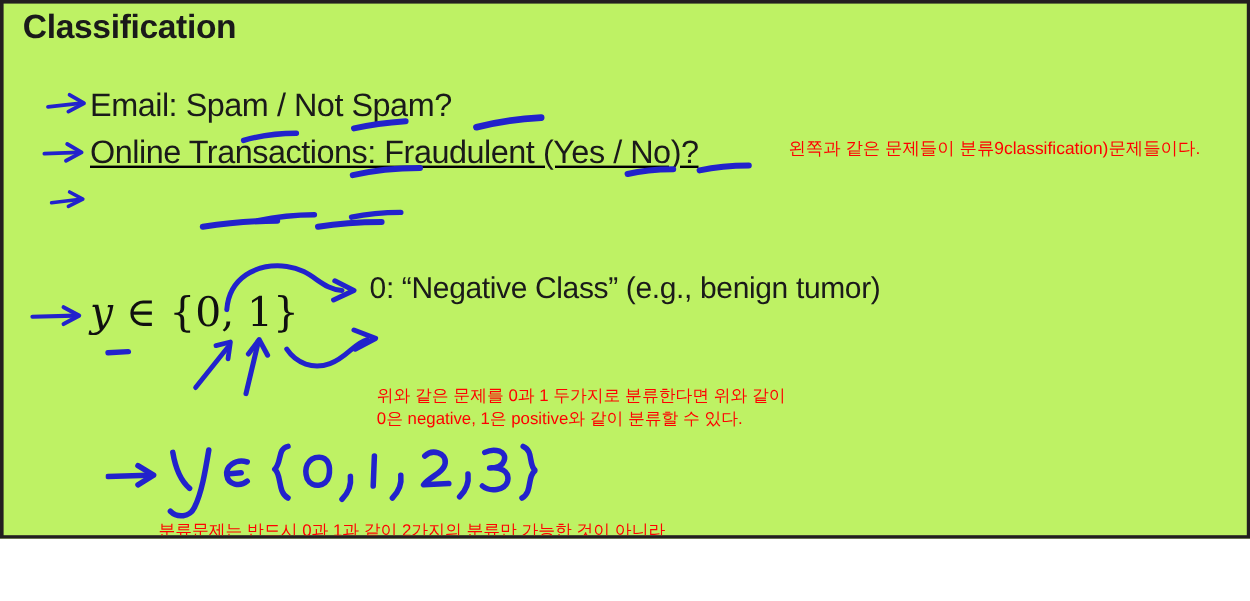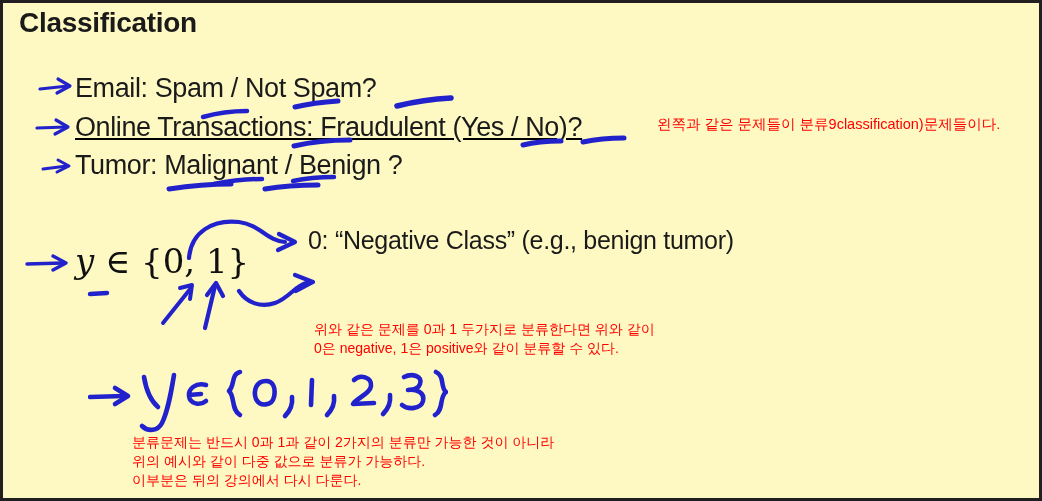--- a/index.html
+++ b/index.html
@@ -3,22 +3,22 @@
 <meta charset="utf-8">
 <style>
   html, body {
     margin: 0;
     padding: 0;
     background: #ffffff;
   }
   #slide {
     position: relative;
     width: 1042px;
-    height: 501px;
-    background: #fef9c3;
+    height: 449px;
+    background: #bef264;
     border: 3px solid #231f20;
     box-sizing: border-box;
     overflow: hidden;
     font-family: "Liberation Sans", sans-serif;
     padding-left: 36px;
   }
 
   
   #title {
     position: absolute;
@@ -138,23 +138,20 @@
     <path d="M4 14 L28 11" stroke="#2222cc" stroke-width="3" fill="none" stroke-linecap="round"></path>
     <path d="M19 5 L30 11 L18 17" stroke="#2222cc" stroke-width="3" fill="none" stroke-linecap="round" stroke-linejoin="round"></path>
   </svg>
 
   <div class="bullet-row" id="bullet-0">
     <span class="bullet-text">Email: Spam / Not Spam?</span>
   </div>
   <div class="bullet-row" id="bullet-1">
     <span class="bullet-text">Online Transactions: Fraudulent (Yes / No)?</span>
   </div>
-  <div class="bullet-row" id="bullet-2">
-    <span class="bullet-text">Tumor: Malignant / Benign ?</span>
-  </div>
 
   <div id="math-line">
     <span>y</span>
     <span class="nonitalic">∈</span>
     <span class="nonitalic">{0, 1}</span>
   </div>
 
   <svg id="arrow-math" viewBox="0 0 48 22">
     <path d="M2 11 L38 10" stroke="#2222cc" stroke-width="3.4" fill="none" stroke-linecap="round"></path>
     <path d="M28 3 L41 10 L28 17" stroke="#2222cc" stroke-width="3.4" fill="none" stroke-linecap="round" stroke-linejoin="round"></path>

